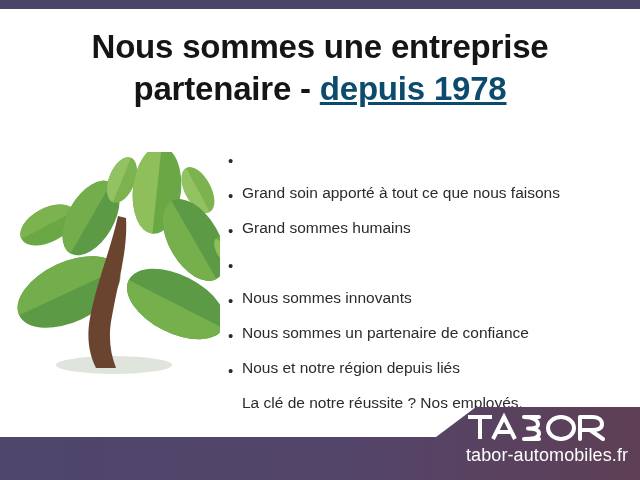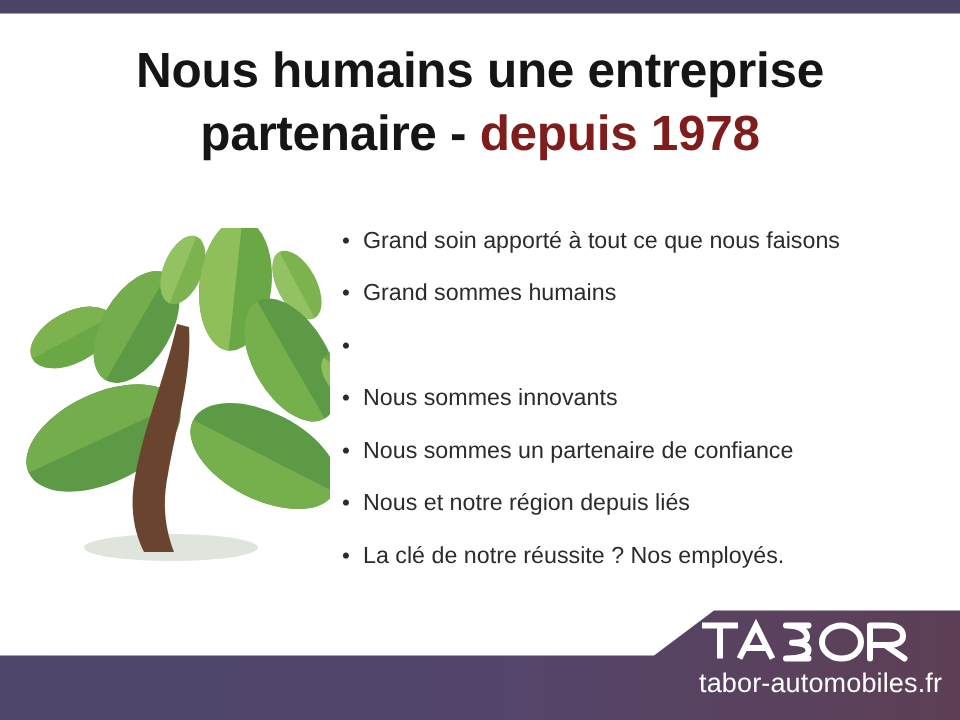--- a/index.html
+++ b/index.html
@@ -37,21 +37,22 @@
     letter-spacing: -0.2px;
   }
   .h-line {
     display: block;
     font-size: 33px;
     font-weight: bold;
     color: #151515;
     white-space: pre;
   }
   .h-accent {
-    color: #7f1d1d;
+    color: #0c4a6e;
+    text-decoration: underline;
   }
 
   
   #bullets {
     position: absolute;
     left: 228px;
     top: 150px;
     width: 410px;
   }
   .bullet-row {
@@ -65,20 +66,21 @@
     color: #2b2b2b;
     font-size: 15px;
     line-height: 22px;
     text-align: left;
   }
   .bullet-text {
     color: #2b2b2b;
     font-size: 15.5px;
     line-height: 22px;
     white-space: nowrap;
+    margin-top: 32px;
   }
 
   
   #tree {
     position: absolute;
     left: 14px;
     top: 152px;
     width: 206px;
     height: 234px;
   }
@@ -117,21 +119,21 @@
   }
 </style>
 </head>
 <body>
 
 <div id="slide">
 
   <div id="top-bar"></div>
 
   <div id="heading">
-    <span class="h-line">Nous humains une entreprise</span>
+    <span class="h-line">Nous sommes une entreprise</span>
     <span class="h-line"><span>partenaire - </span><span class="h-accent">depuis 1978</span></span>
   </div>
 
   <div id="tree">
     <svg viewBox="0 0 206 234" width="206" height="234">
 
       <ellipse cx="100" cy="213" rx="58" ry="9" fill="#dfe4dc"></ellipse>
 
       <g>
 

